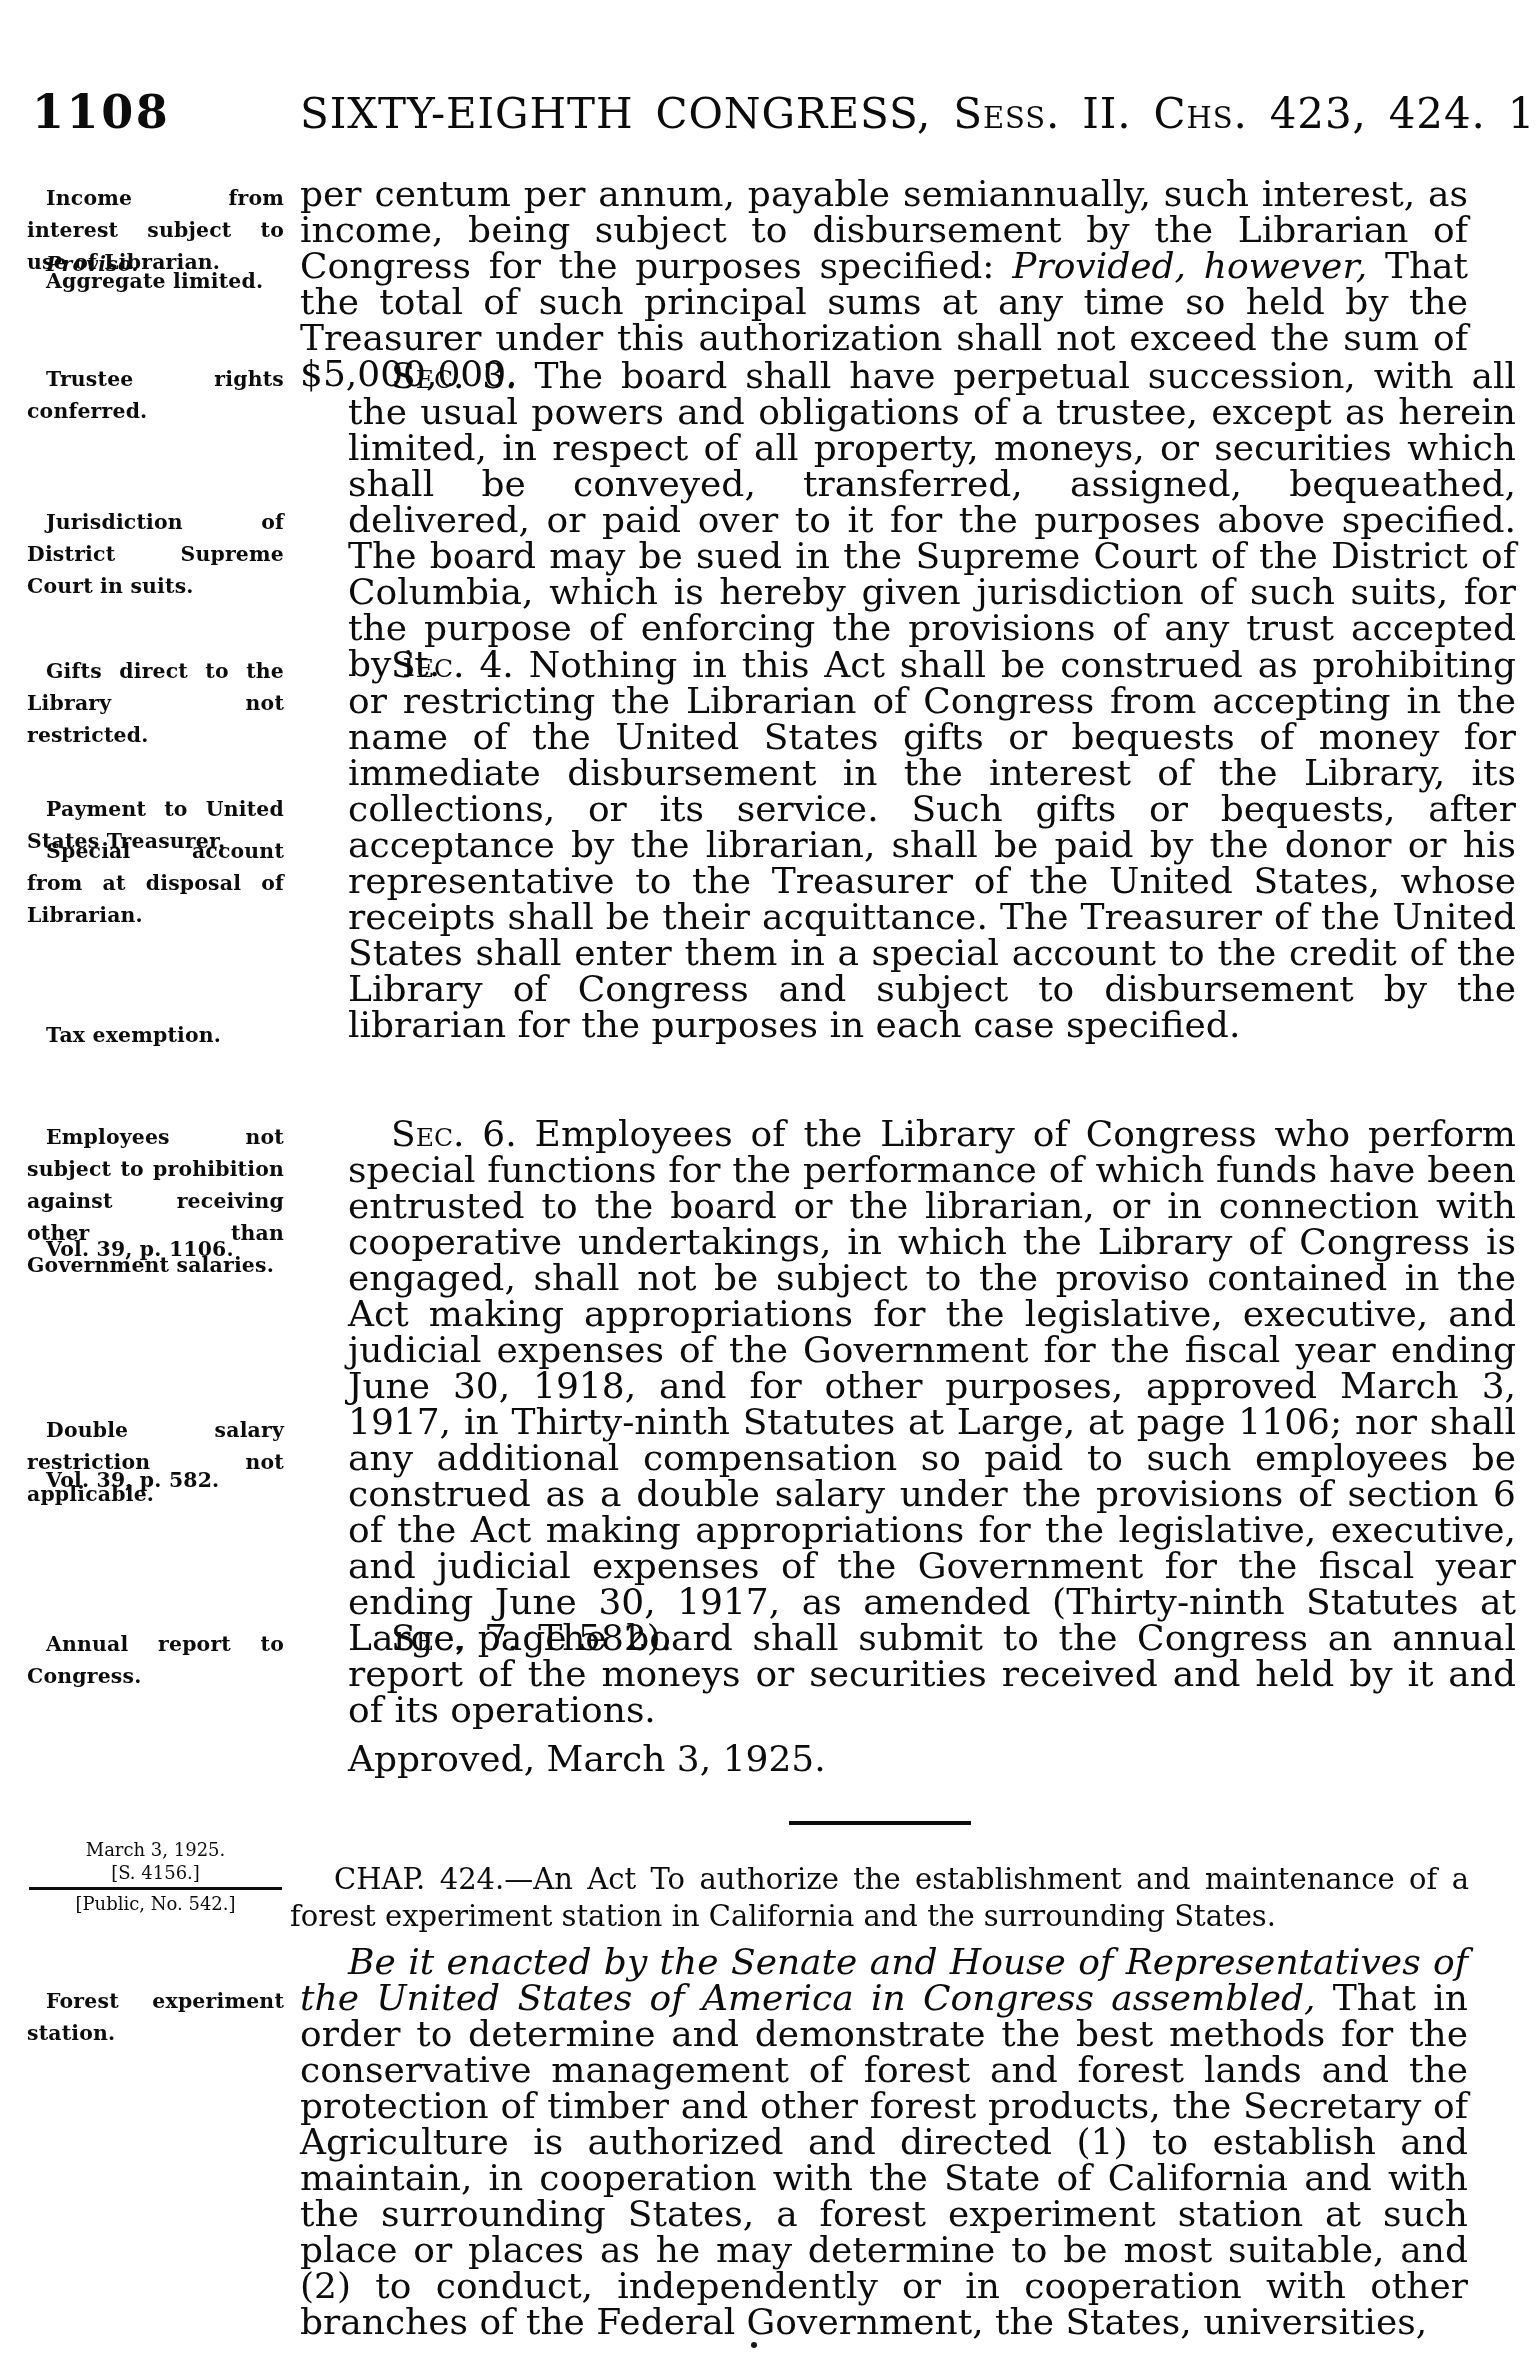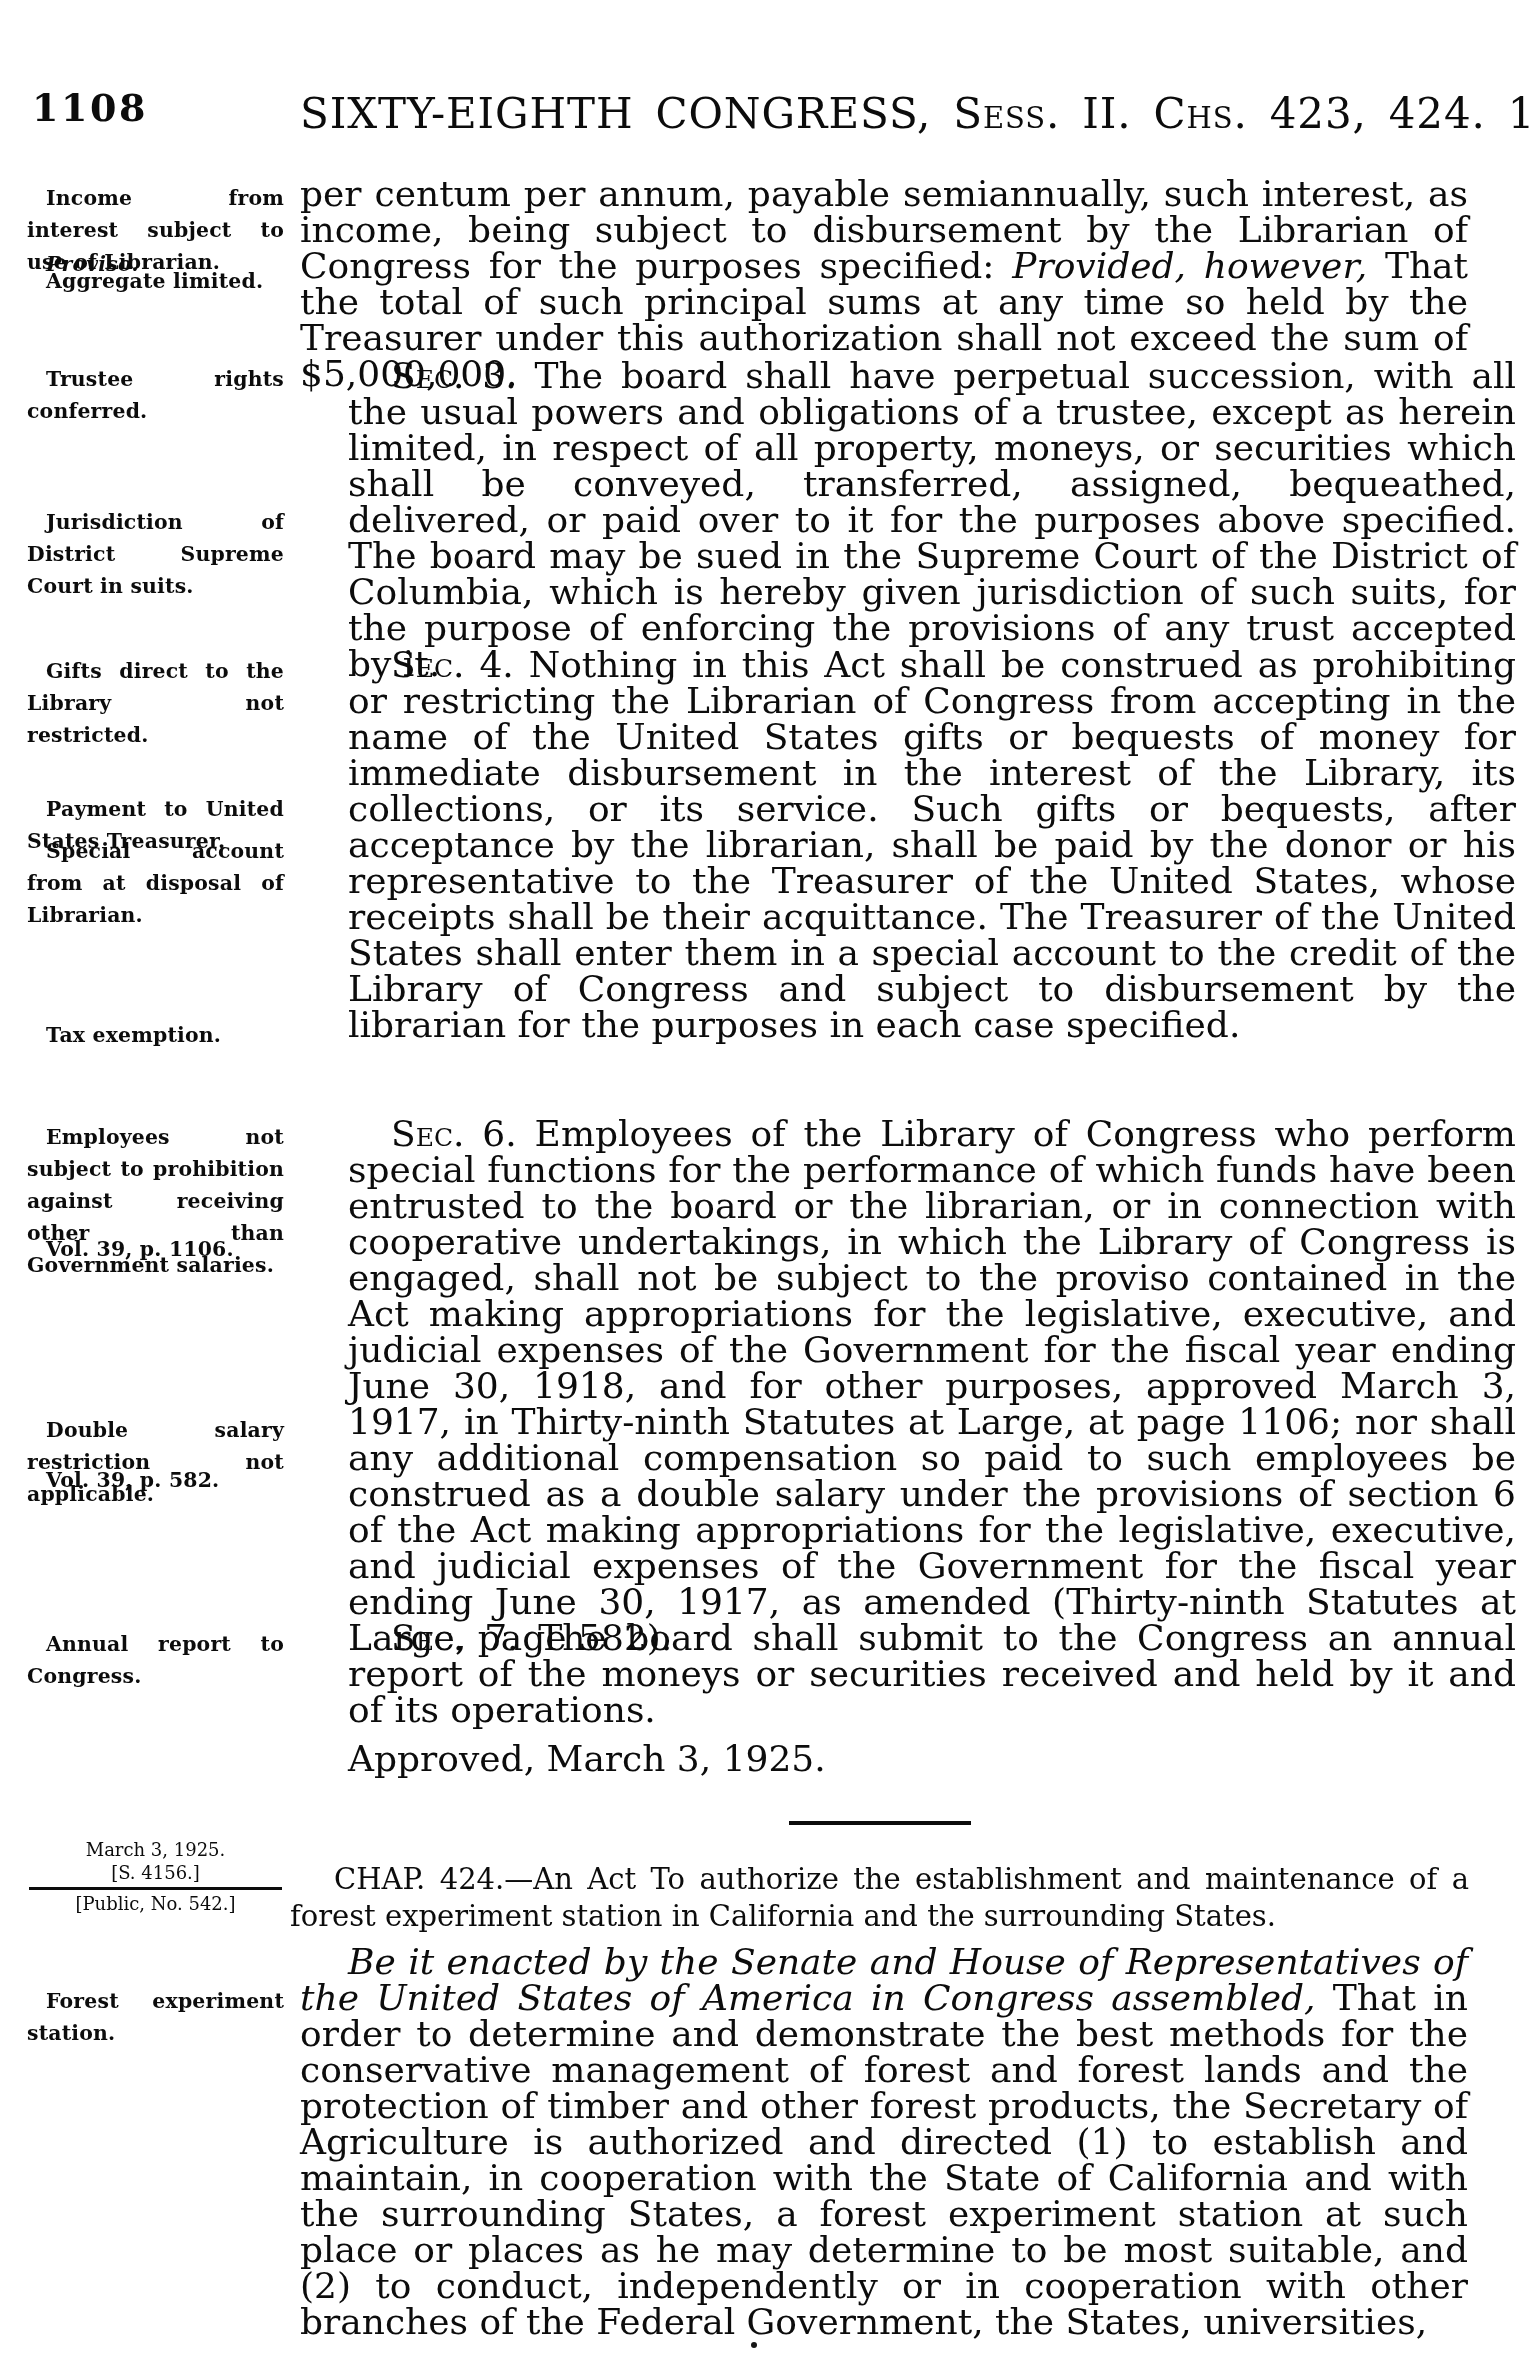--- a/index.html
+++ b/index.html
@@ -1,20 +1,20 @@
 <!DOCTYPE html>
 <html style="font-size:13.6px"><head>
 <meta charset="utf-8">
 <style>
   html,body{margin:0;padding:0;background:#ffffff;}
   #page{
     position:relative;width:1536px;height:2377px;background:#ffffff;
     font-family:"DejaVu Serif","Liberation Serif",serif;color:#0c0c0c;overflow:hidden;
   }
-  .pageno{position:absolute;left:32px;top:85px;font-size:38px;font-weight:bold;letter-spacing:2.6px;}
+  .pageno{position:absolute;left:32px;top:85px;font-size:46px;font-weight:bold;letter-spacing:2.6px;}
   .header{position:absolute;left:300px;top:89px;width:1168px;text-align:center;
           font-size:42px;word-spacing:7.7px;white-space:nowrap;letter-spacing:0.9px;}
   .sc{font-variant:small-caps;}
   .it{font-style:italic;}
   .b{font-weight:normal;}
   .note{position:absolute;left:27px;width:257px;font-size:20.4px;line-height:32px;
         text-align:justify;text-indent:19px;font-weight:600;letter-spacing:0.2px;}
   .note.it{font-weight:600;}
   .bp{position:absolute;left:300px;width:1168px;font-size:36px;line-height:36px;
       text-align:justify;margin:0;}

